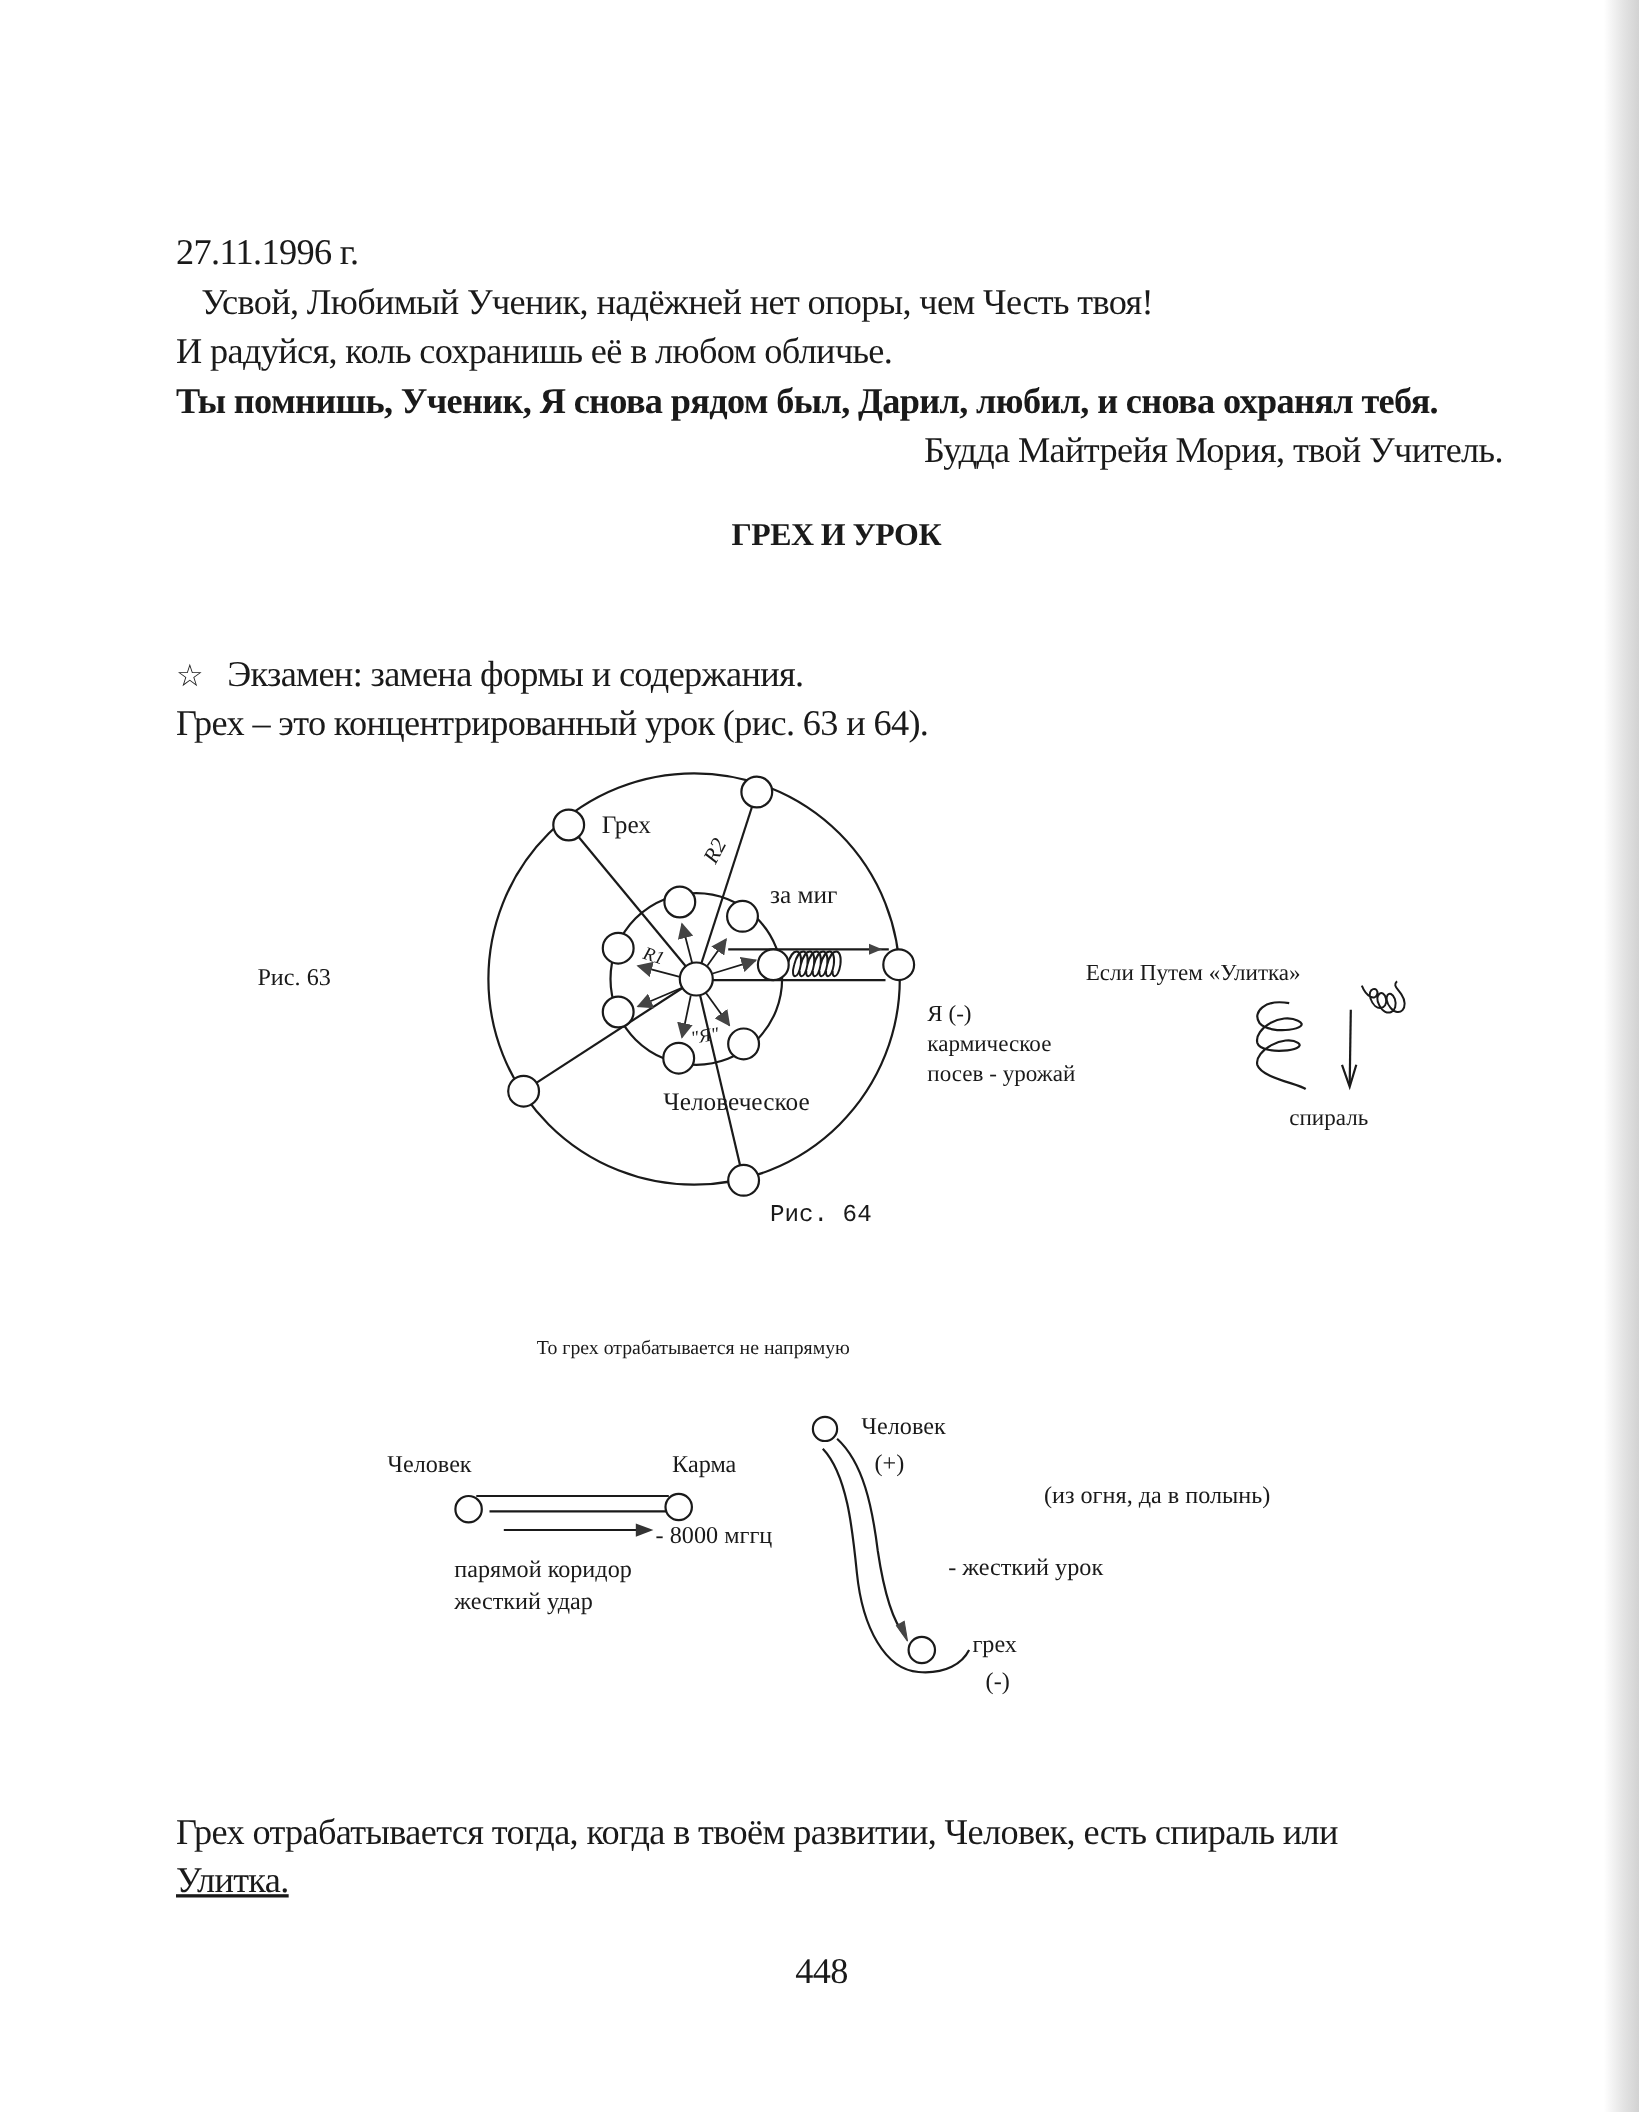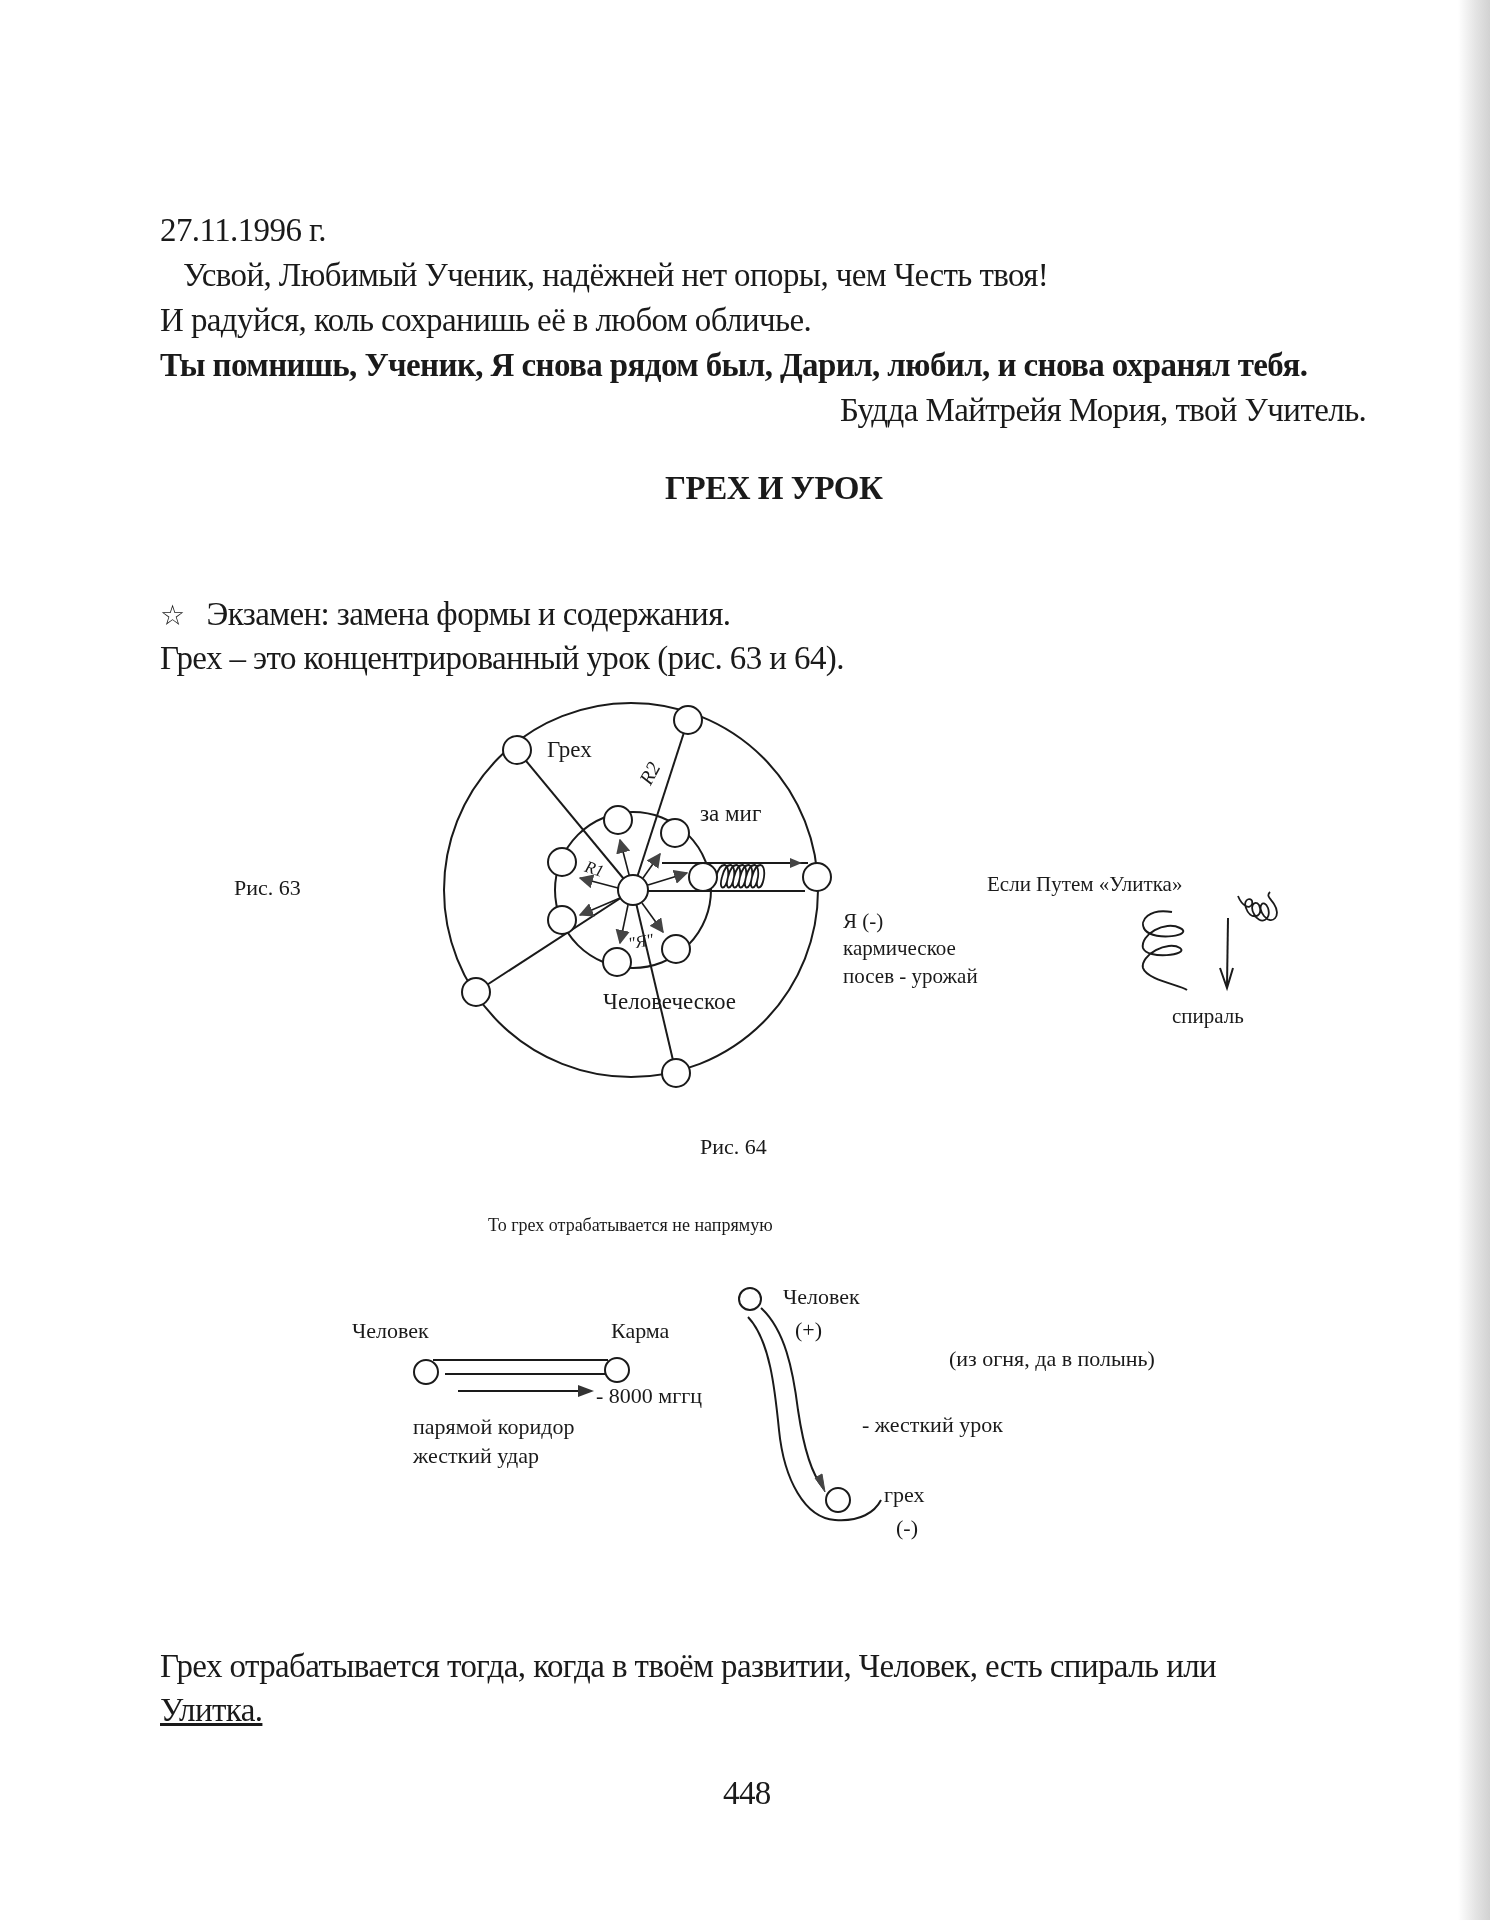--- a/index.html
+++ b/index.html
@@ -15,21 +15,21 @@
       background: linear-gradient(to right, #ffffff 0%, #e4e4e4 55%, #d2d2d2 100%);
     }
     .line {
       position: absolute; white-space: nowrap;
       font-size: 33px; line-height: 40px;
       letter-spacing: -0.6px;
       margin-top: 38px;
     }
     .heading {
       position: absolute; white-space: nowrap;
-      font-size: 33px; font-weight: bold; letter-spacing: -0.5px;
+      font-size: 29px; font-weight: bold; letter-spacing: -0.5px;
     }
     .fig-label { position: absolute; font-size: 22px; white-space: nowrap; }
     .diag-text { font-family: "Liberation Serif", serif; fill: #1a1a1a; }
     svg.diagram { position: absolute; left: 0; top: 0; }
   </style>
 </head>
 <body>
 
 <div class="edge-shade"></div>
 
@@ -146,19 +146,19 @@
   <text class="diag-text" x="413" y="1463" font-size="22">жесткий удар</text>
 
   <text class="diag-text" x="783" y="1304" font-size="22">Человек</text>
   <text class="diag-text" x="795" y="1337" font-size="22">(+)</text>
   <text class="diag-text" x="949" y="1366" font-size="22">(из огня, да в полынь)</text>
   <text class="diag-text" x="862" y="1432" font-size="22">- жесткий урок</text>
   <text class="diag-text" x="884" y="1502" font-size="22">грех</text>
   <text class="diag-text" x="896" y="1535" font-size="22">(-)</text>
 </svg>
 
-<div class="fig-label" style="left:700px; top:1134px;">Рис. 64</div>
+<div class="fig-label" style="left:700px; top:1092px;font-family:Liberation Mono, monospace;">Рис. 64</div>
 <div class="fig-label" style="left:488px; top:1215px; font-size:18px;">То грех отрабатывается не напрямую</div>
 
 <div class="line" style="left:160px; top:1608px;">Грех отрабатывается тогда, когда в твоём развитии, Человек, есть спираль или</div>
 <div class="line" style="left:160px; top:1652px;text-decoration:underline;">Улитка.</div>
 
 <div class="line" style="left:723px; top:1735px;">448</div>
 
 </body></html>

